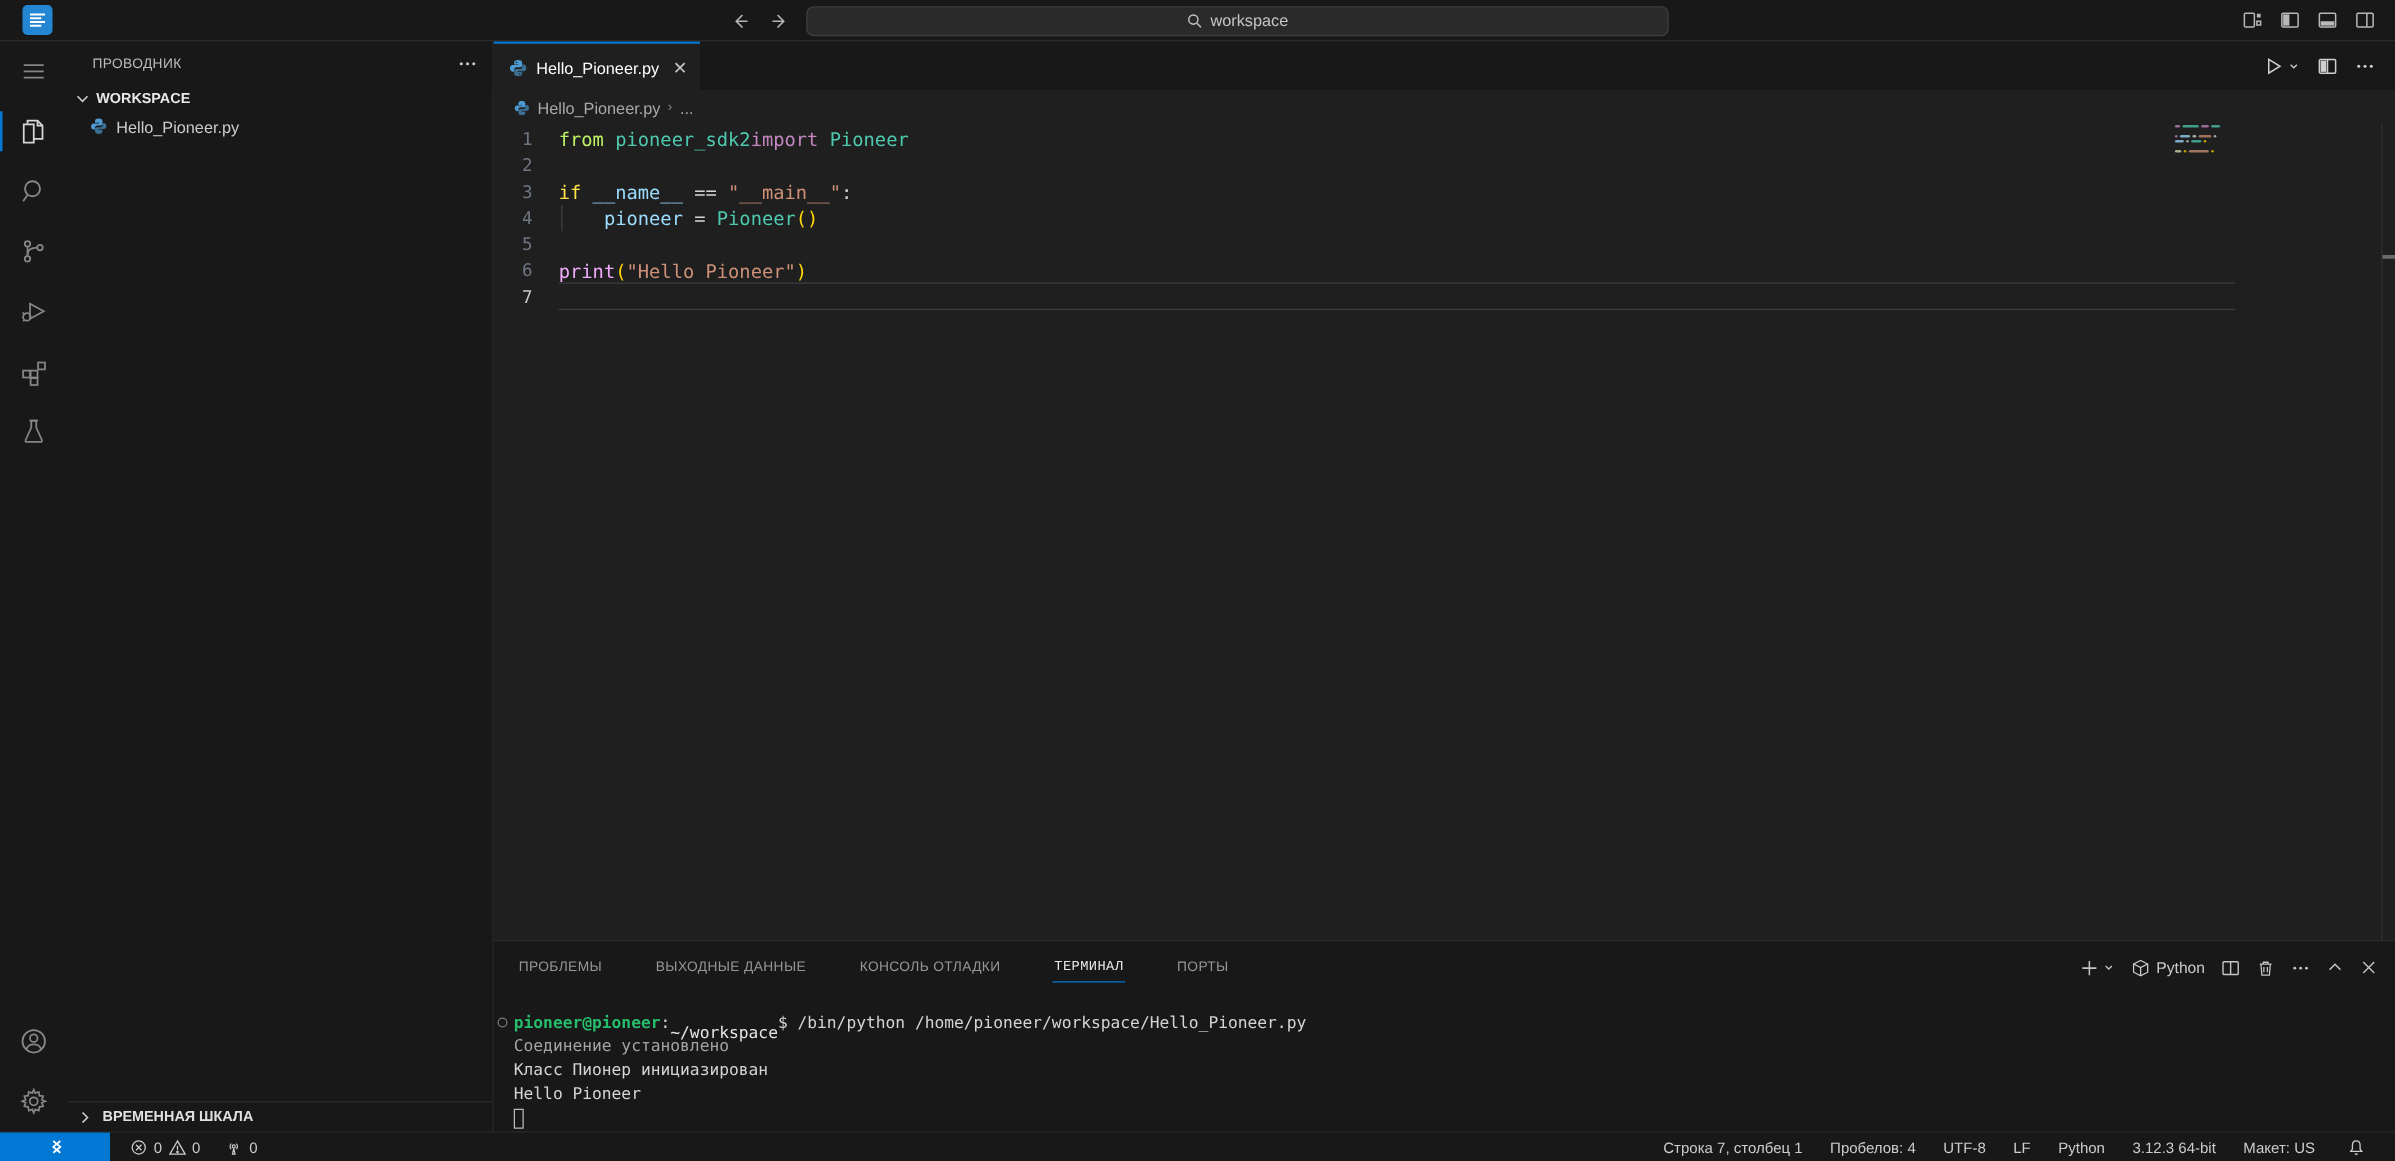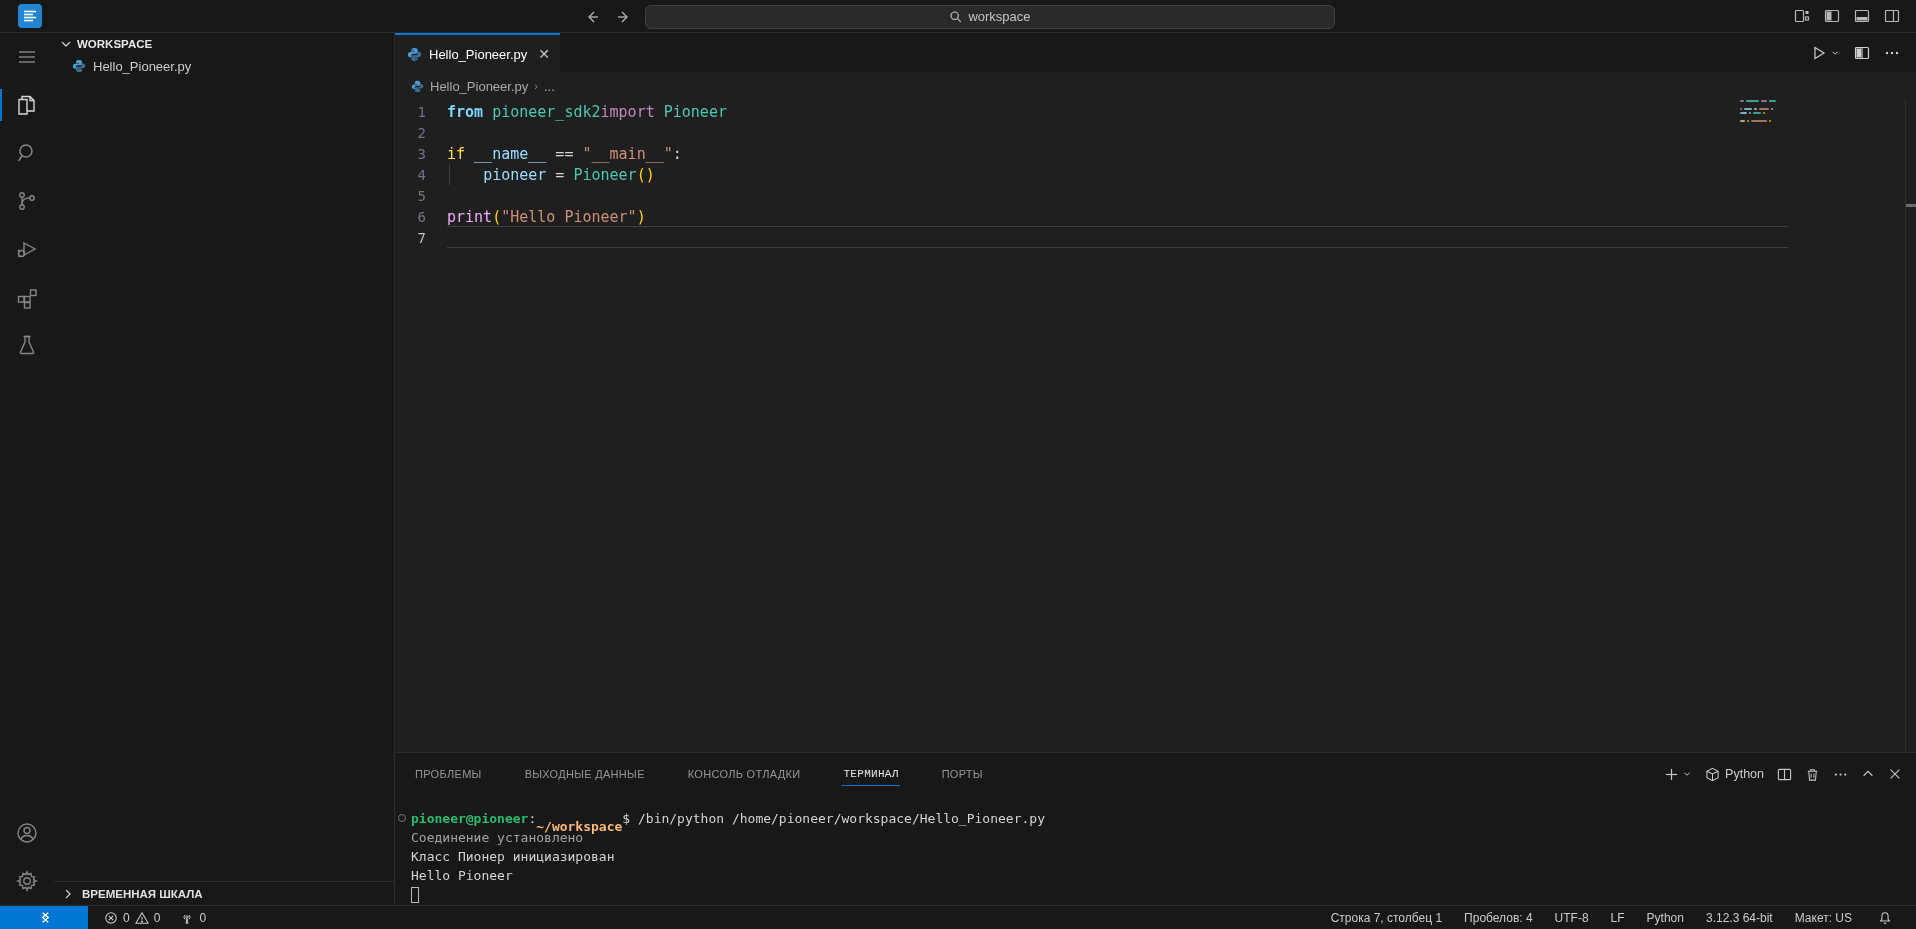--- a/index.html
+++ b/index.html
@@ -238,20 +238,30 @@
     </div>
     <div class="ab-item">
       <svg width="24" height="24" viewBox="0 0 24 24" fill="none" stroke="currentColor" stroke-width="1.4">
           <circle cx="12" cy="12" r="3.2"></circle>
           <path d="M12 2.8 L13.2 5.5 L16 4.5 L16.5 7.5 L19.5 8 L18.5 10.8 L21.2 12 L18.5 13.2 L19.5 16 L16.5 16.5 L16 19.5 L13.2 18.5 L12 21.2 L10.8 18.5 L8 19.5 L7.5 16.5 L4.5 16 L5.5 13.2 L2.8 12 L5.5 10.8 L4.5 8 L7.5 7.5 L8 4.5 L10.8 5.5 Z"></path>
         </svg>
     </div>
   </div>
 
   <div class="sidebar">
+    <div class="sb-header">
+      <span class="sb-title">ПРОВОДНИК</span>
+      <span class="sb-actions">
+        <svg width="16" height="16" viewBox="0 0 16 16" fill="#cccccc">
+            <circle cx="3" cy="8" r="1.2"></circle>
+            <circle cx="8" cy="8" r="1.2"></circle>
+            <circle cx="13" cy="8" r="1.2"></circle>
+          </svg>
+      </span>
+    </div>
     <div class="sb-section">
       <span>
         <svg width="16" height="16" viewBox="0 0 16 16" fill="none" stroke="#cccccc" stroke-width="1.3">
             <path d="M4 6 L8 10 L12 6"></path>
           </svg>
       </span>
       <span>WORKSPACE</span>
     </div>
     <div id="sb-files">
         <div class="sb-file">
@@ -322,21 +332,21 @@
           </svg>
       </span>
       <span>Hello_Pioneer.py</span>
       <span class="bc-sep">›</span>
       <span>...</span>
     </div>
 
     <div class="codearea">
       <div class="active-line-box" id="active-line-box" style="top: 127px;"></div>
       <div class="code-lines" id="code-lines">
-          <div class="code-line"><span class="gutter-num">1</span><span class="line-content"><span style="color: #7dd3fc; font-weight: bold;">from </span><span style="color: rgb(78, 201, 176);">pioneer_sdk2</span><span style="color: rgb(197, 134, 192);">import</span><span style="color: rgb(212, 212, 212);"> </span><span style="color: rgb(78, 201, 176);">Pioneer</span></span></div>
+          <div class="code-line"><span class="gutter-num">1</span><span class="line-content"><span style="color: #bef264;">from </span><span style="color: rgb(78, 201, 176);">pioneer_sdk2</span><span style="color: rgb(197, 134, 192);">import</span><span style="color: rgb(212, 212, 212);"> </span><span style="color: rgb(78, 201, 176);">Pioneer</span></span></div>
           <div class="code-line"><span class="gutter-num">2</span><span class="line-content"></span></div>
           <div class="code-line"><span class="gutter-num">3</span><span class="line-content"><span style="color: #fde047;">if </span><span style="color: rgb(156, 220, 254);">__name__</span><span style="color: rgb(212, 212, 212);"> == </span><span style="color: rgb(206, 145, 120);">"__main__"</span><span style="color: rgb(212, 212, 212);">:</span></span></div>
           <div class="code-line"><span class="gutter-num">4</span><span class="line-content"><span style="color: rgb(212, 212, 212);">    </span><span style="color: rgb(156, 220, 254);">pioneer</span><span style="color: rgb(212, 212, 212);"> = </span><span style="color: rgb(78, 201, 176);">Pioneer</span><span style="color: rgb(255, 214, 2);">()</span></span></div>
           <div class="code-line"><span class="gutter-num">5</span><span class="line-content"></span></div>
           <div class="code-line"><span class="gutter-num">6</span><span class="line-content"><span style="color: #f0abfc;">print</span><span style="color: rgb(255, 214, 2);">(</span><span style="color: rgb(206, 145, 120);">"Hello Pioneer"</span><span style="color: rgb(255, 214, 2);">)</span></span></div>
           <div class="code-line active"><span class="gutter-num">7</span><span class="line-content"></span></div>
         </div>
       <div class="minimap" id="minimap">
           <div class="minimap-row">
             <span class="minimap-seg" style="width: 4.2px; background: rgb(197, 134, 192); opacity: 0.75;"></span>
@@ -431,21 +441,21 @@
           </span>
           <span>
             <svg width="14" height="14" viewBox="0 0 16 16" stroke="#c5c5c5" stroke-width="1.3">
                 <line x1="3" y1="3" x2="13" y2="13"></line>
                 <line x1="13" y1="3" x2="3" y2="13"></line>
               </svg>
           </span>
         </div>
       </div>
       <div class="panel-body" id="terminal">
-          <div class="term-line"><span class="cmd-decoration"></span><span style="color: rgb(38, 189, 108); font-weight: bold;">pioneer@pioneer</span><span style="color: rgb(212, 212, 212);">:</span><span style="color: #fdba74; font-weight: bold; margin-top: 16px;">~/workspace</span><span style="color: rgb(212, 212, 212);">$ /bin/python /home/pioneer/workspace/Hello_Pioneer.py</span></div>
+          <div class="term-line"><span class="cmd-decoration"></span><span style="color: rgb(38, 189, 108); font-weight: bold;">pioneer@pioneer</span><span style="color: rgb(212, 212, 212);">:</span><span style="color: #e5e5e5; font-weight: normal; margin-top: 16px;">~/workspace</span><span style="color: rgb(212, 212, 212);">$ /bin/python /home/pioneer/workspace/Hello_Pioneer.py</span></div>
           <div class="term-line"><span style="color: #a3a3a3;">Соединение установлено</span></div>
           <div class="term-line"><span style="color: rgb(212, 212, 212);">Класс Пионер инициазирован</span></div>
           <div class="term-line"><span style="color: rgb(212, 212, 212);">Hello Pioneer</span></div>
           <div class="term-line"><span class="term-cursor"></span></div>
         </div>
     </div>
   </div>
 </div>
 
 <div class="statusbar">

